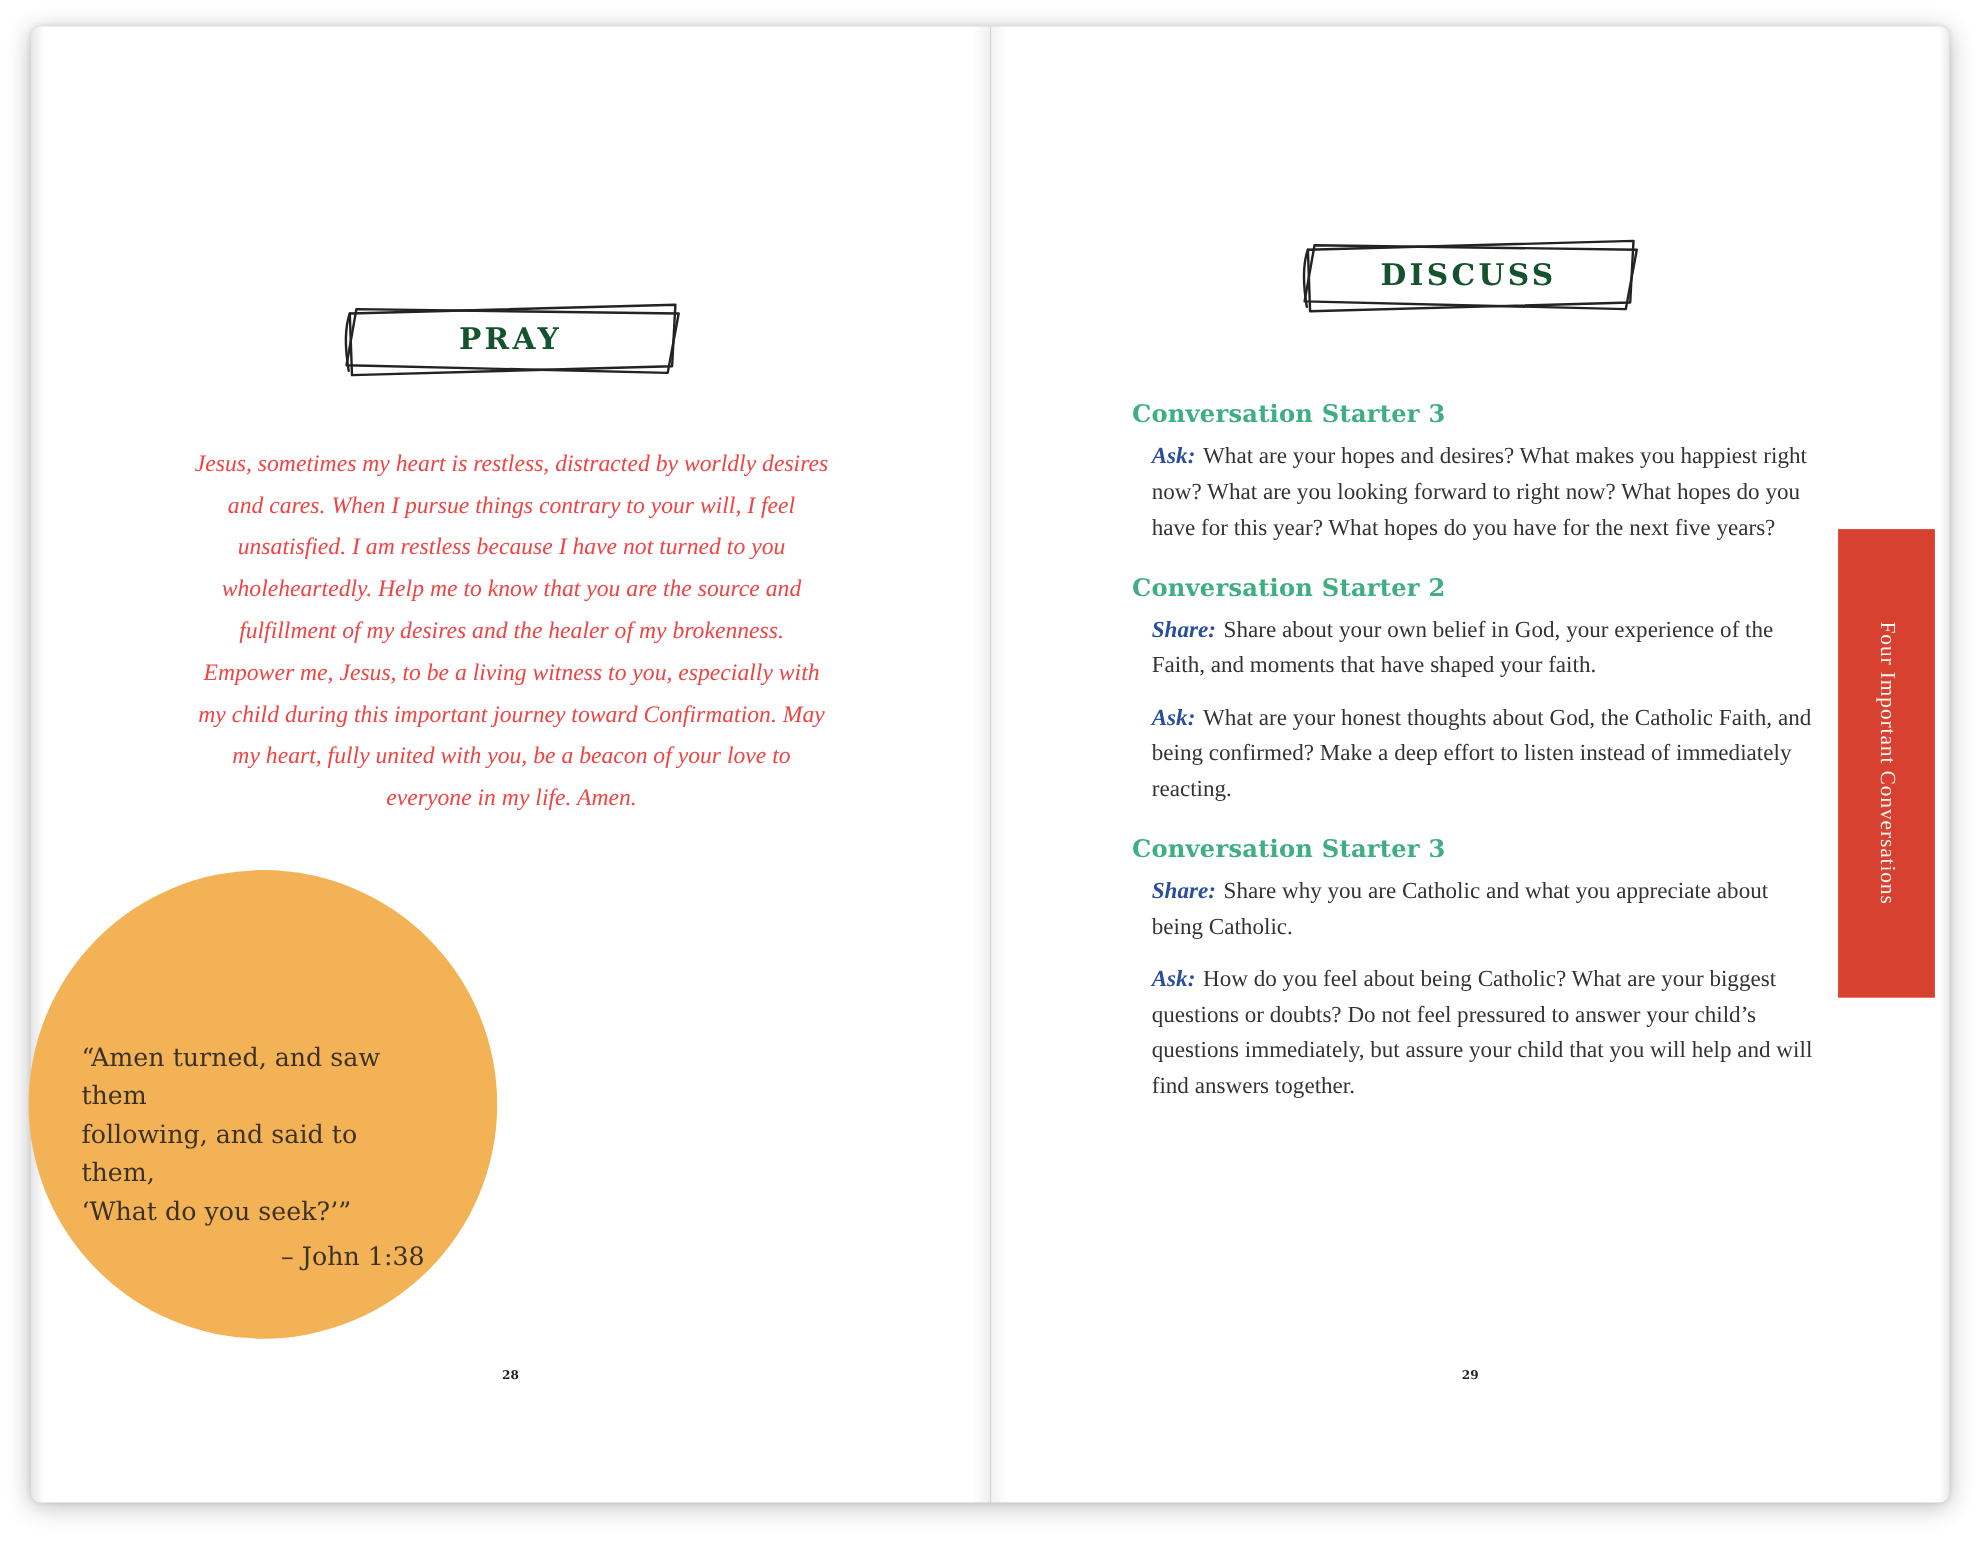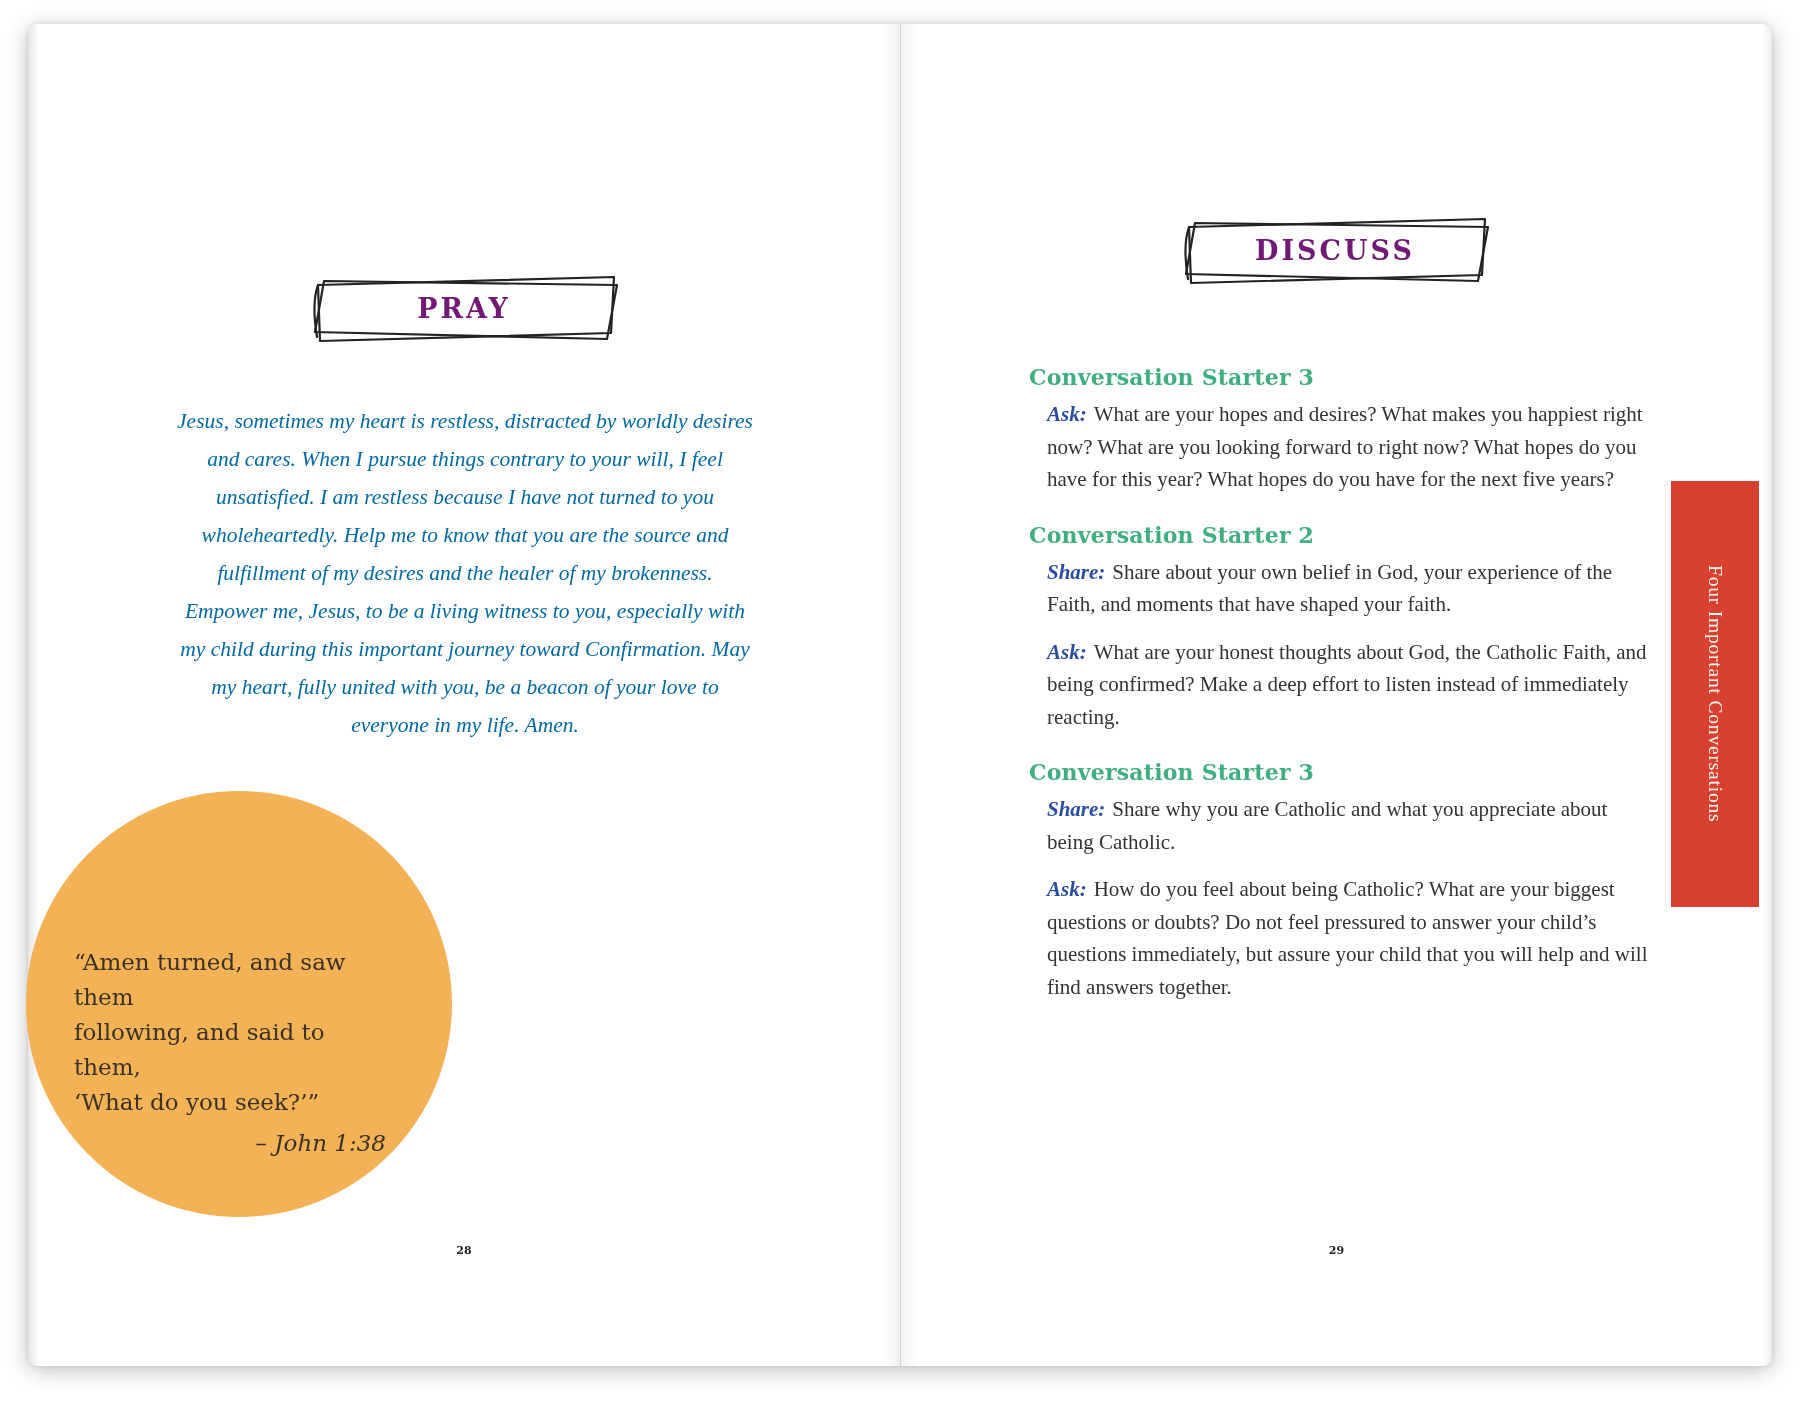--- a/index.html
+++ b/index.html
@@ -16,31 +16,31 @@
           background:linear-gradient(to left, rgba(0,0,0,0.06), rgba(0,0,0,0));}
   .page.right::before{content:"";position:absolute;left:0;top:0;bottom:0;width:16px;
           background:linear-gradient(to right, rgba(0,0,0,0.05), rgba(0,0,0,0));}
   .page.right::after{content:"";position:absolute;right:0;top:0;bottom:0;width:10px;
           background:linear-gradient(to left, rgba(0,0,0,0.07), rgba(0,0,0,0));border-radius:0 9px 9px 0;}
 
   
   .hand-box{position:absolute;width:312px;height:74px;}
   .hand-box svg{position:absolute;left:0;top:0;width:100%;height:100%;}
   .box-title{position:absolute;left:0;top:0;width:100%;height:100%;display:flex;align-items:center;justify-content:center;
-          font-family:"DejaVu Serif", serif;font-weight:bold;font-size:27px;letter-spacing:3px;color:#701a75;}
+          font-family:"DejaVu Serif", serif;font-weight:bold;font-size:27px;letter-spacing:3px;color:#14532d;}
   .pray-box{left:280px;top:247px;text-align:right;}
   .discuss-box{left:278px;top:189px;}
 
   
   .prayer{position:absolute;left:148px;top:378px;width:578px;margin:0;text-align:center;
-          font-style:italic;font-size:21.5px;line-height:38px;color:#0369a1;}
+          font-style:italic;font-size:21.5px;line-height:38px;color:#ef4444;}
   .circle{position:absolute;left:-2px;top:767px;width:426px;height:426px;border-radius:50%;background:#f2b255;}
   .quote{position:absolute;left:46px;top:921px;width:312px;
           font-family:"DejaVu Serif", serif;font-size:23px;line-height:35px;color:#3b3225;}
-  .quote .attrib{margin-top:6px;text-align:right;font-style:italic;padding-right:0px;}
+  .quote .attrib{margin-top:6px;text-align:right;padding-right:0px;}
   .pagenum{position:absolute;left:0;top:1220px;width:100%;text-align:center;
           font-family:"DejaVu Serif", serif;font-weight:bold;font-size:11px;color:#222;}
 
   
   .content{position:absolute;left:128px;top:340px;width:624px;}
   .starter-title{margin:26px 0 8px;font-family:"DejaVu Serif", serif;font-weight:bold;
           font-size:22px;color:#3fae81;letter-spacing:0.2px;}
   .starter:first-child .starter-title{margin-top:0;}
   .starter p{margin:0 0 15px;padding-left:18px;font-size:21px;line-height:32.5px;color:#333333;}
   .starter p:last-child{margin-bottom:4px;}

